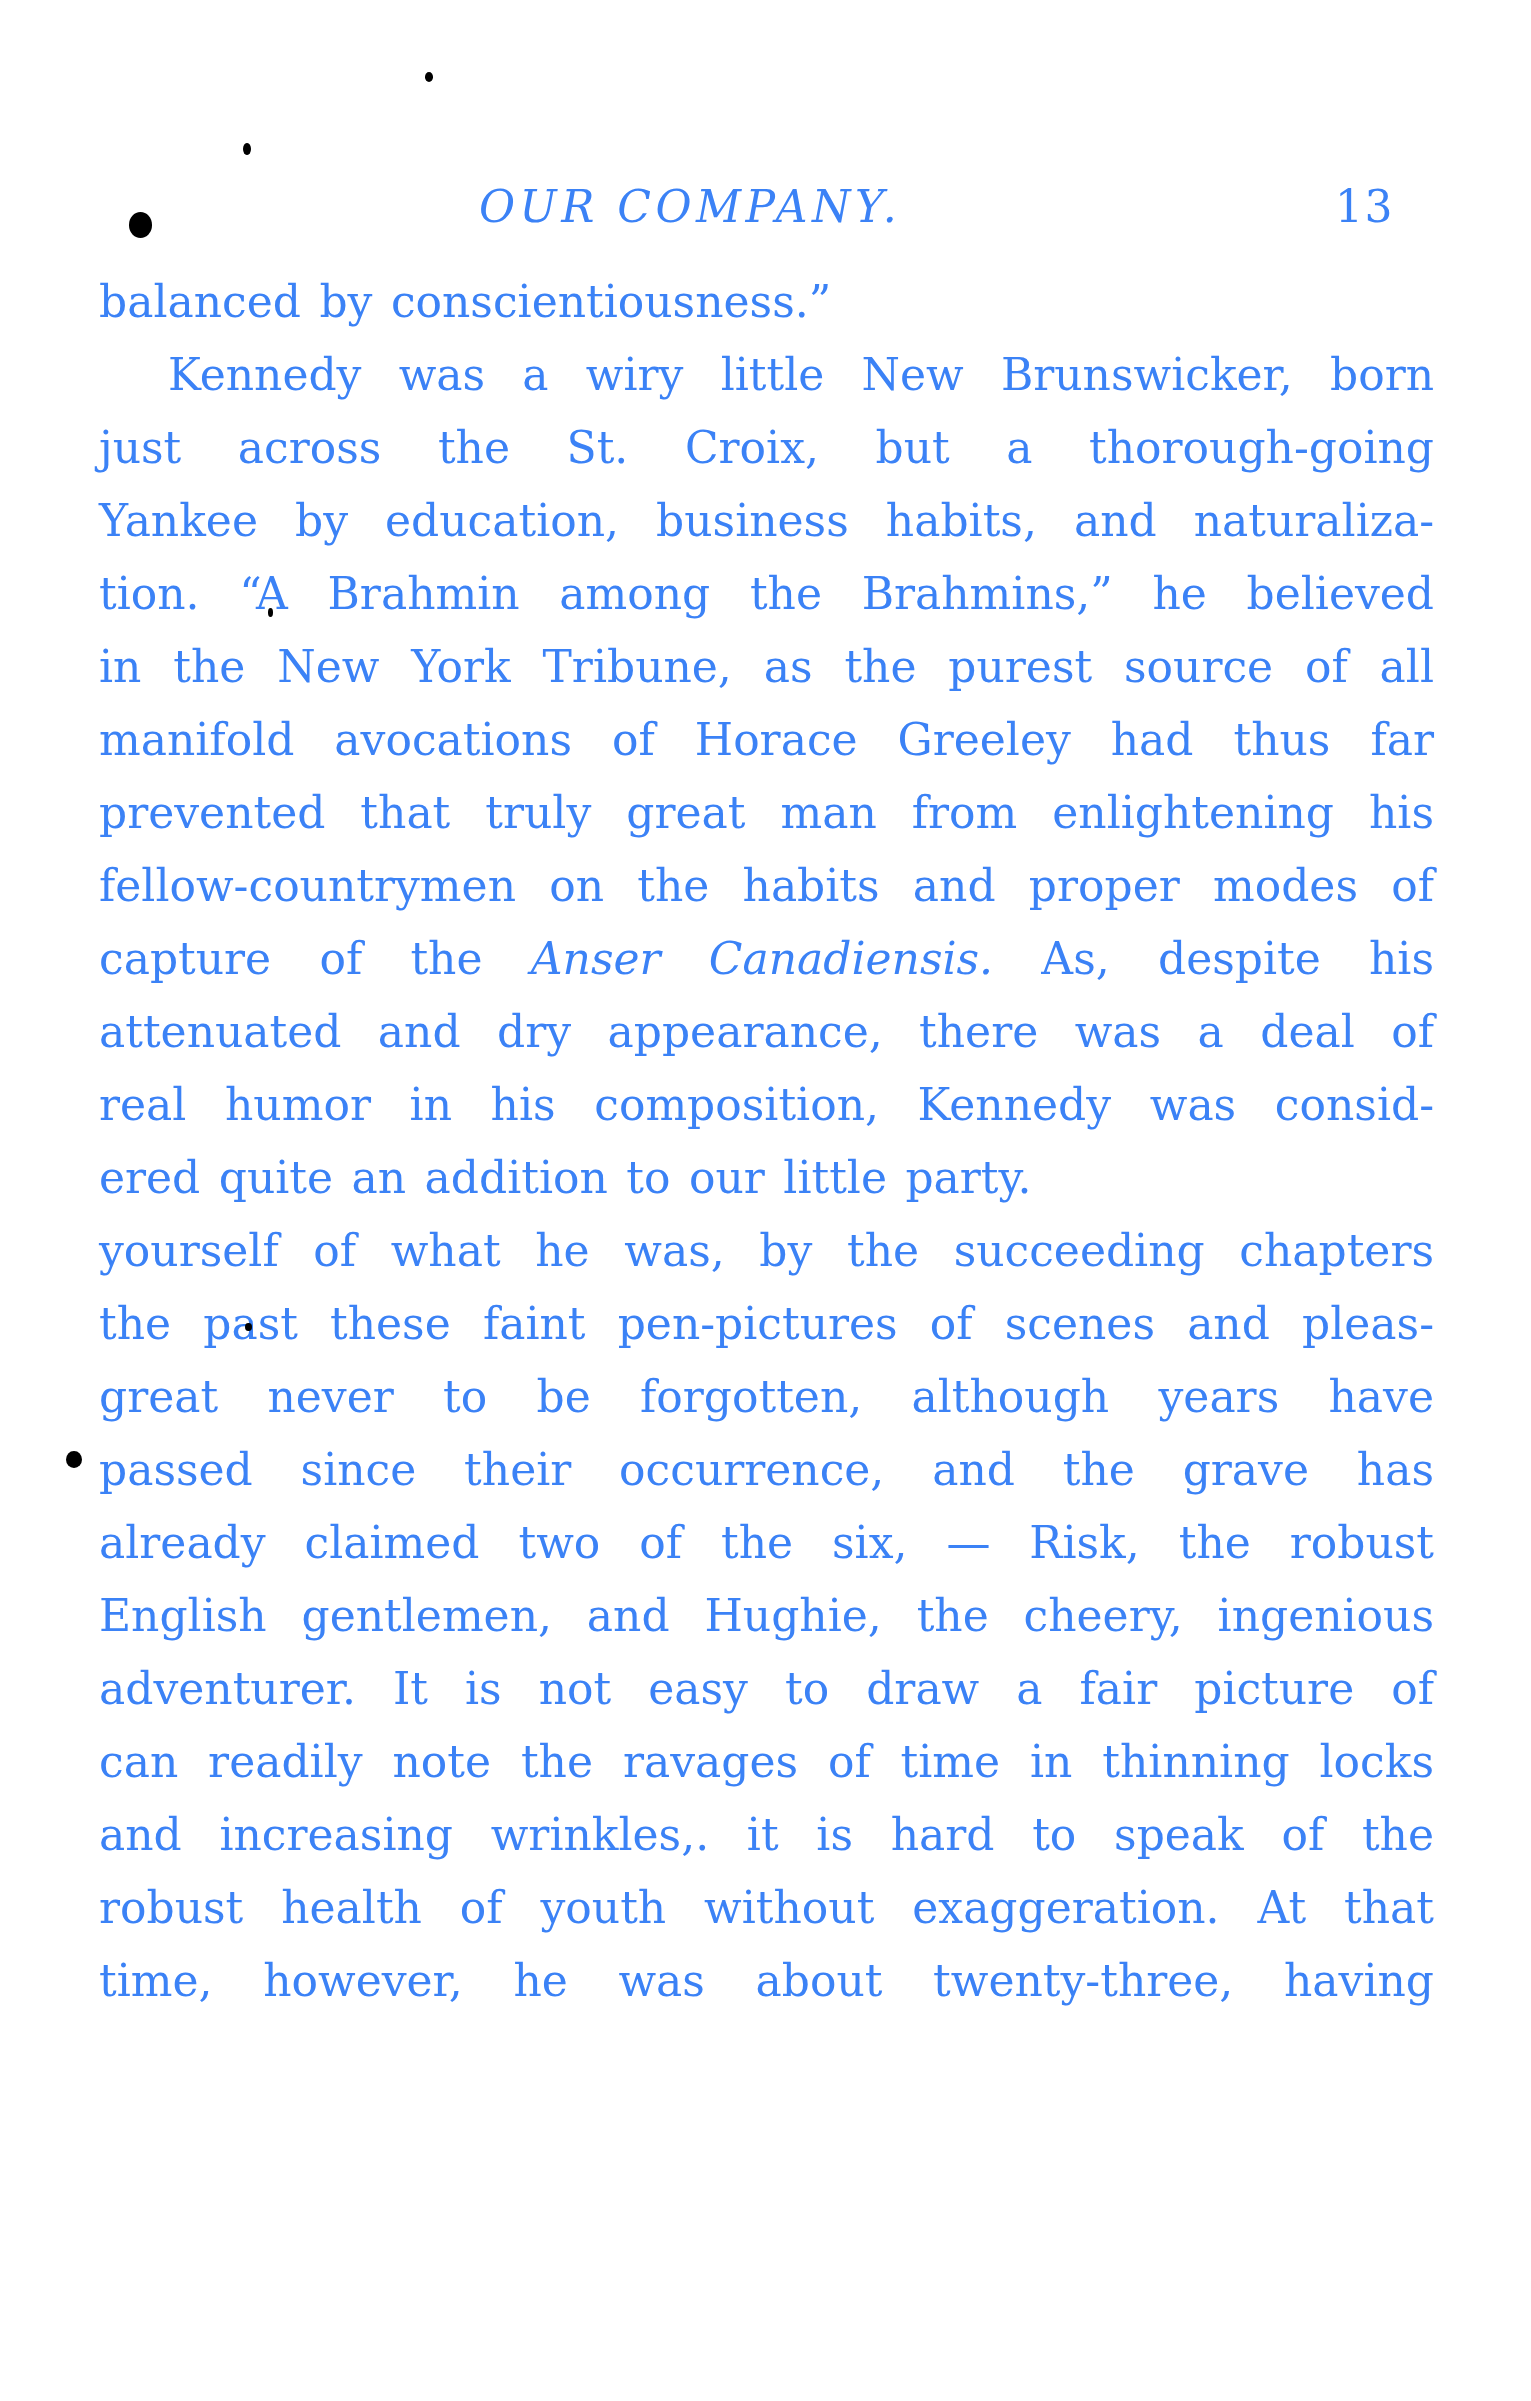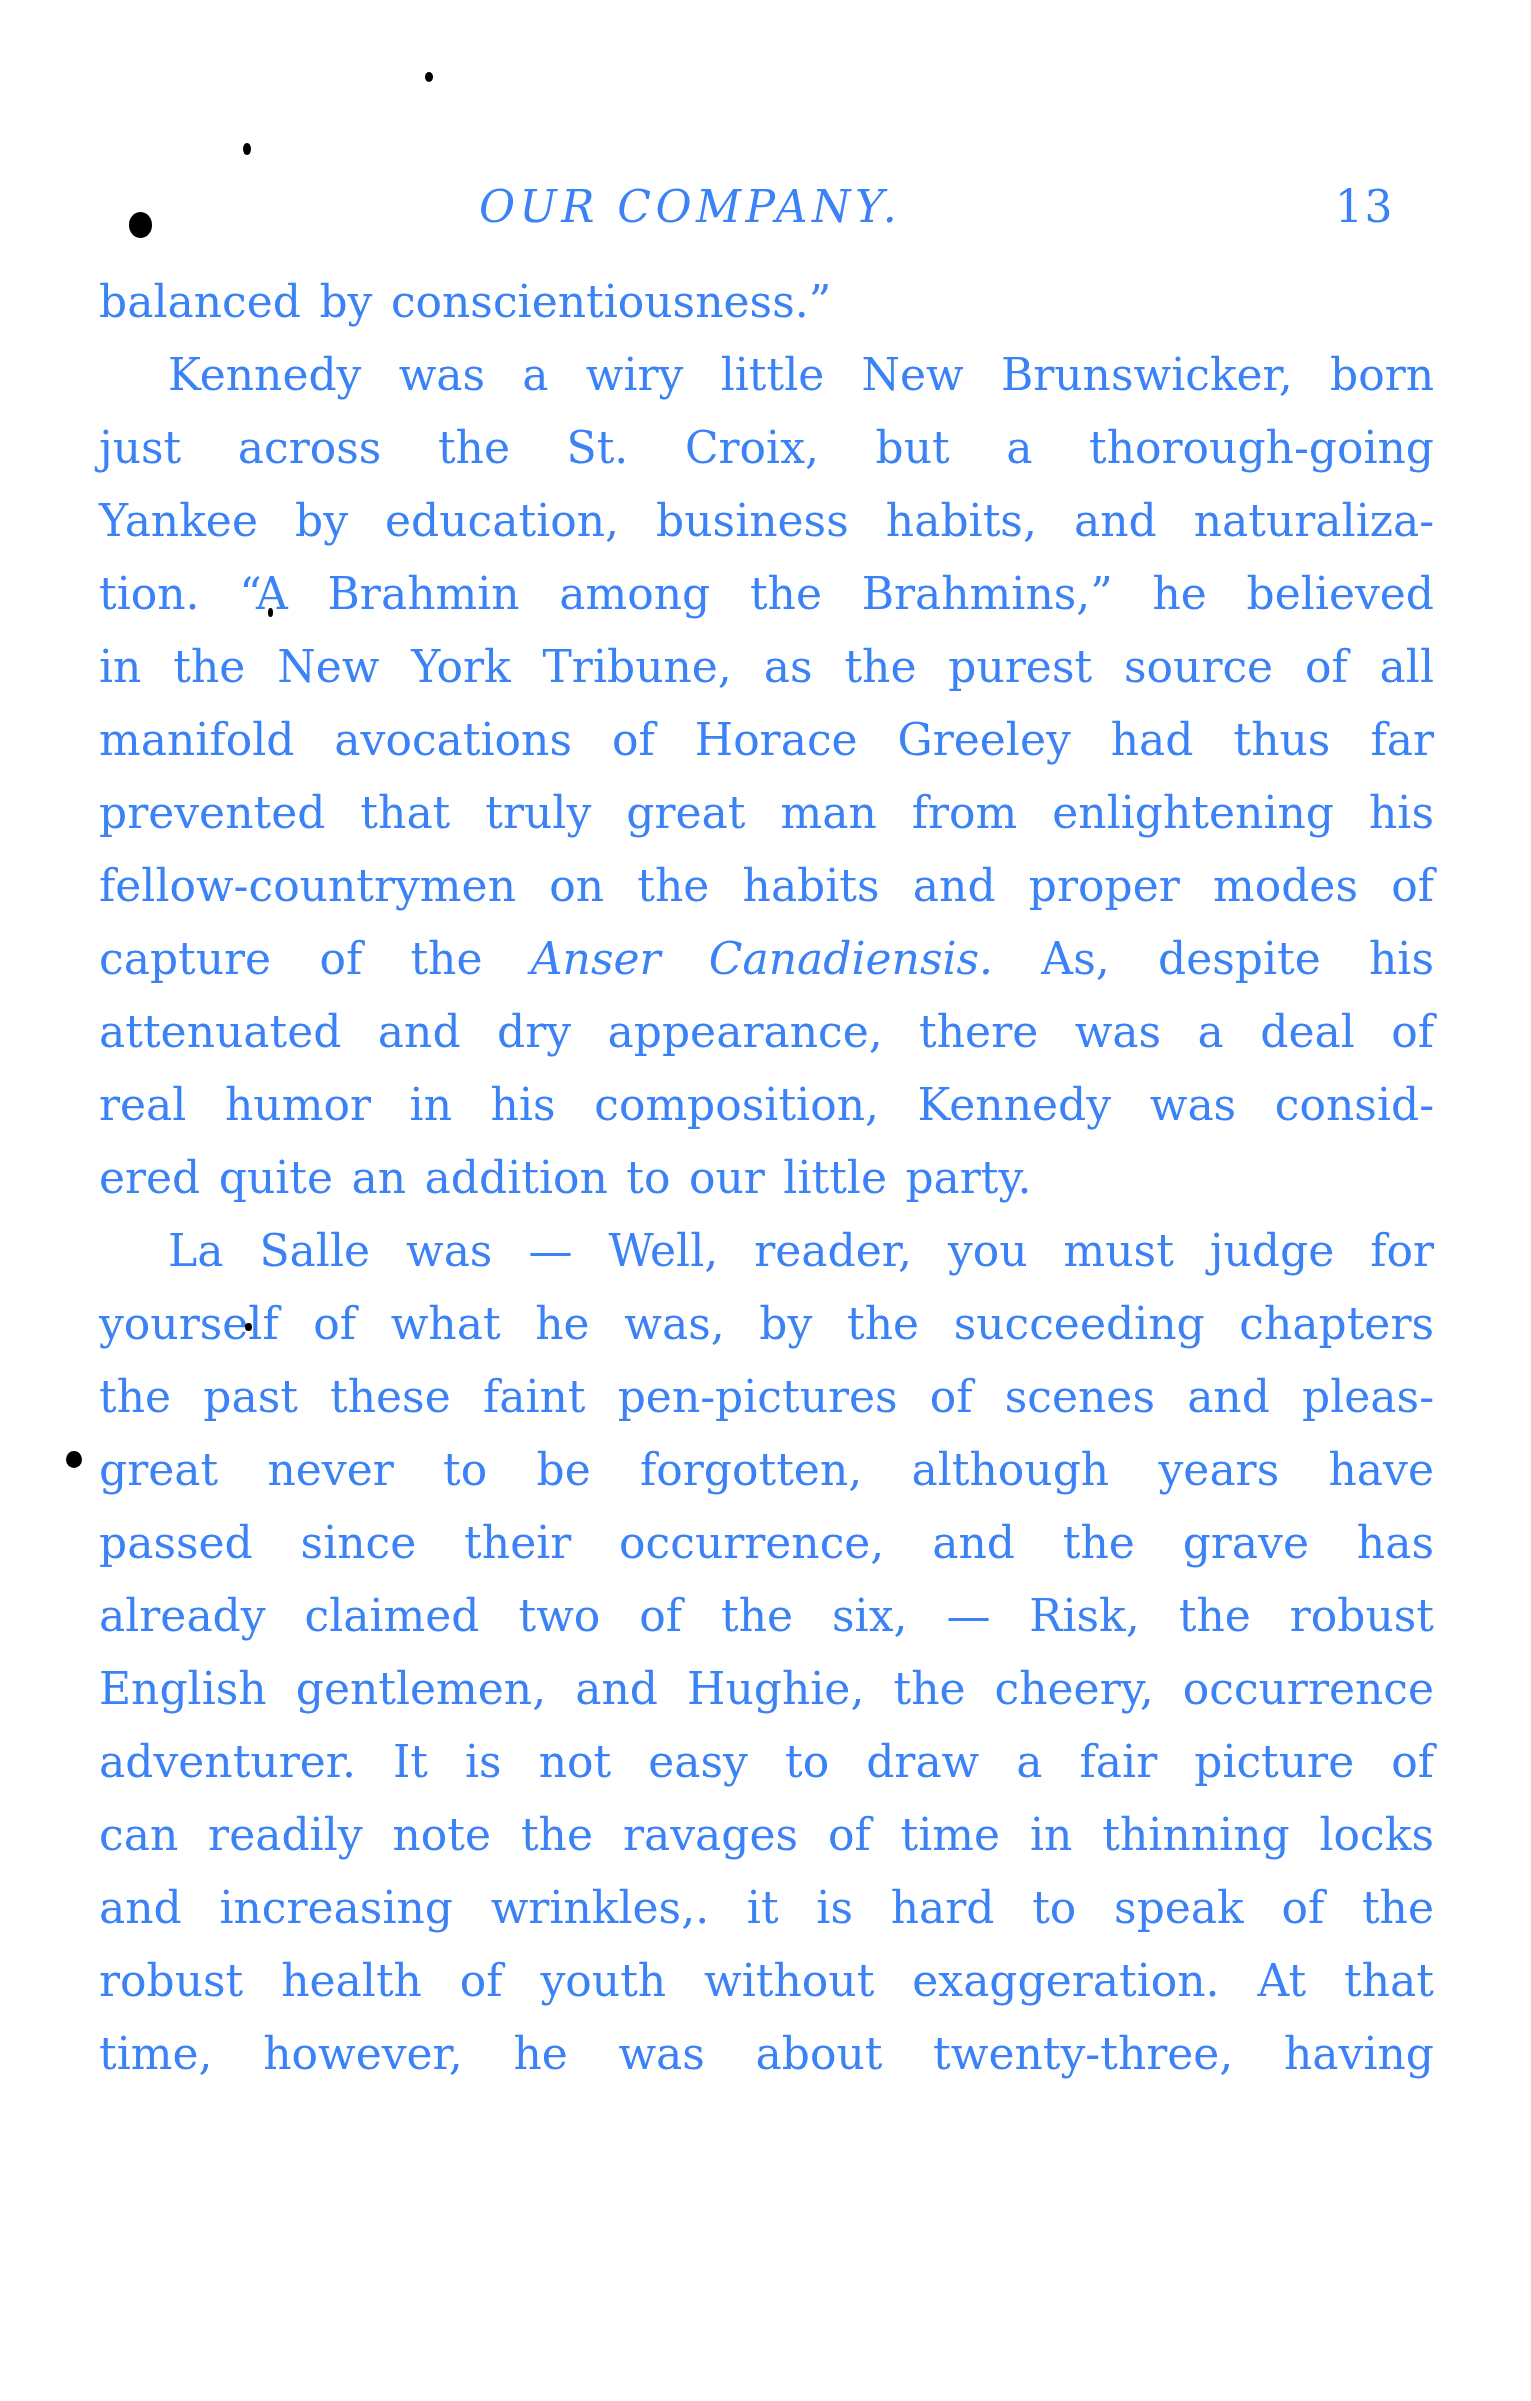--- a/index.html
+++ b/index.html
@@ -92,27 +92,26 @@
       <div class="line"><span>Yankee by education, business habits, and naturaliza-</span></div>
       <div class="line"><span>tion. “A Brahmin among the Brahmins,” he believed</span></div>
       <div class="line"><span>in the New York Tribune, as the purest source of all</span></div>
       <div class="line"><span>manifold avocations of Horace Greeley had thus far</span></div>
       <div class="line"><span>prevented that truly great man from enlightening his</span></div>
       <div class="line"><span>fellow-countrymen on the habits and proper modes of</span></div>
       <div class="line"><span>capture of the </span><span class="italic">Anser Canadiensis.</span><span> As, despite his</span></div>
       <div class="line"><span>attenuated and dry appearance, there was a deal of</span></div>
       <div class="line"><span>real humor in his composition, Kennedy was consid-</span></div>
       <div class="line para-end"><span>ered quite an addition to our little party.</span></div>
-      <div class="line indent"><span>La Salle was — Well, reader, you must judge for</span></div>
       <div class="line"><span>yourself of what he was, by the succeeding chapters</span></div>
       <div class="line"><span>the past these faint pen-pictures of scenes and pleas-</span></div>
       <div class="line"><span>great never to be forgotten, although years have</span></div>
       <div class="line"><span>passed since their occurrence, and the grave has</span></div>
       <div class="line"><span>already claimed two of the six, — Risk, the robust</span></div>
-      <div class="line"><span>English gentlemen, and Hughie, the cheery, occurrence</span></div>
+      <div class="line"><span>English gentlemen, and Hughie, the cheery, ingenious</span></div>
       <div class="line"><span>adventurer. It is not easy to draw a fair picture of</span></div>
       <div class="line"><span>can readily note the ravages of time in thinning locks</span></div>
       <div class="line"><span>and increasing wrinkles,. it is hard to speak of the</span></div>
       <div class="line"><span>robust health of youth without exaggeration. At that</span></div>
       <div class="line"><span>time, however, he was about twenty-three, having</span></div>
     </div>
 
   <span class="ink m1"></span>
   <span class="ink m2"></span>
   <span class="ink m3"></span>

